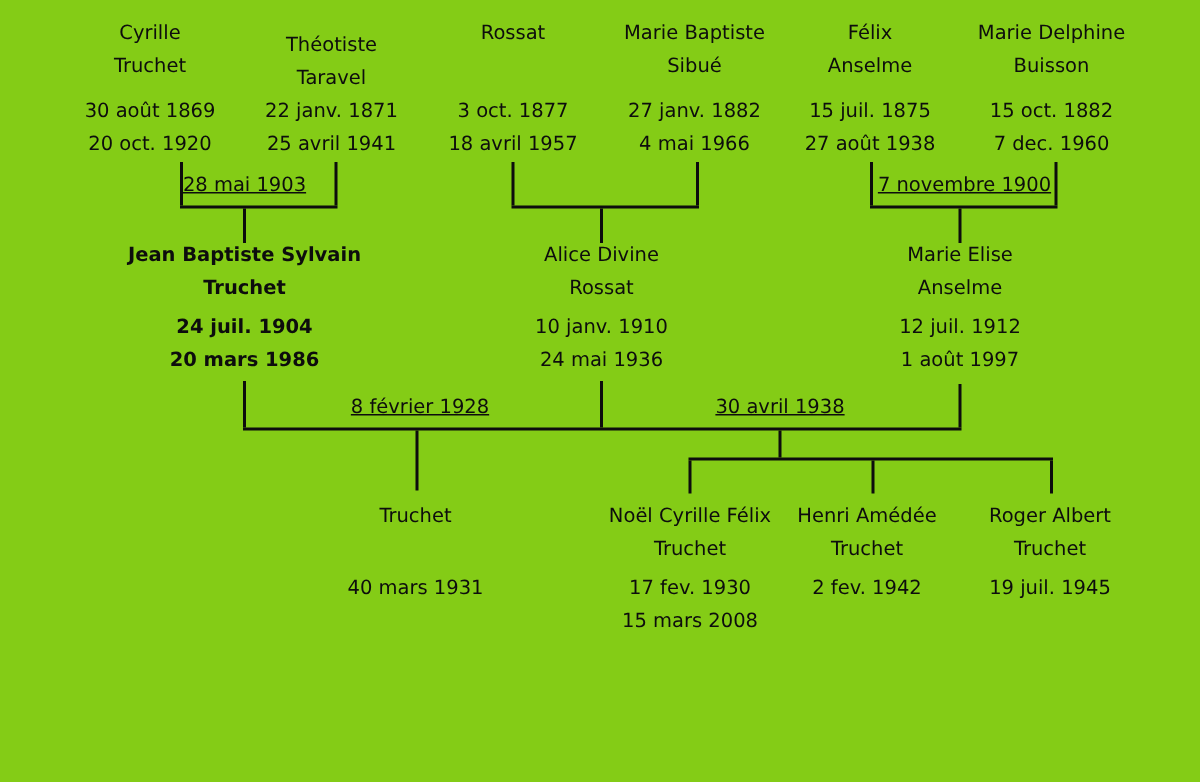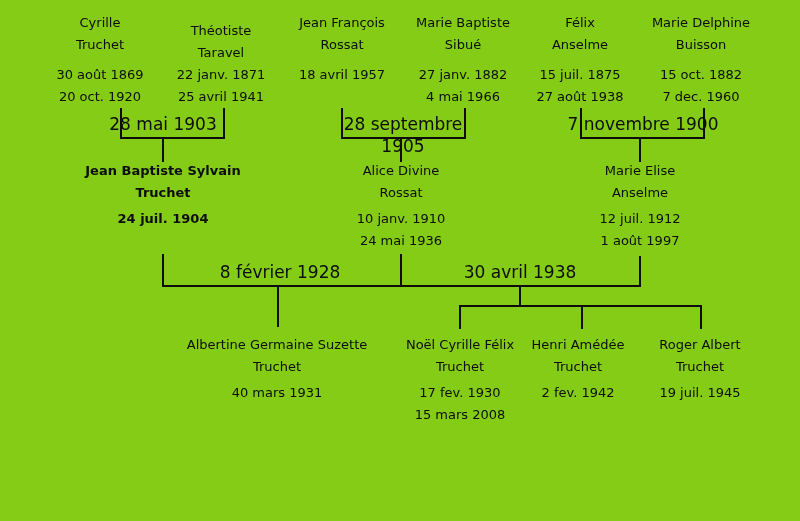--- a/index.html
+++ b/index.html
@@ -22,23 +22,24 @@
     font-size:13px;
     line-height:22px;
   }
   .person .names{position:absolute;left:0;top:0;width:200px;}
   .person .dates{position:absolute;left:0;width:200px;}
   .bold{font-weight:bold;}
   .mlabel{
     position:absolute;
     width:160px;
     text-align:center;
-    font-size:17px;
+    font-size:13px;
     line-height:22px;
     height:22px;
+    text-decoration:underline;
   }
   .hline,.vline{position:absolute;background:#0d0d0d;}
   .hline{height:2px;}
   .vline{width:2px;}
 </style>
 </head>
 <body>
 
 <div id="canvas">
 
@@ -59,24 +60,24 @@
       <div>Taravel</div>
     </div>
     <div class="dates" style="top:64px">
       <div>22 janv. 1871</div>
       <div>25 avril 1941</div>
     </div>
   </div>
 
   <div class="person" style="left:242px;">
     <div class="names" style="top:12px">
-      <div>Jean François</div>
       <div>Rossat</div>
     </div>
     <div class="dates" style="top:64px">
+      <div>3 oct. 1877</div>
       <div>18 avril 1957</div>
     </div>
   </div>
 
   <div class="person" style="left:363px;">
     <div class="names" style="top:12px">
       <div>Marie Baptiste</div>
       <div>Sibué</div>
     </div>
     <div class="dates" style="top:64px">
@@ -109,36 +110,36 @@
 
   <div class="vline" style="left:120px;top:108px;height:29px"></div>
   <div class="vline" style="left:223px;top:108px;height:29px"></div>
   <div class="hline" style="left:120px;top:137px;width:105px"></div>
   <div class="mlabel" style="left:83px;top:113px">28 mai 1903</div>
   <div class="vline" style="left:162px;top:139px;height:23px"></div>
 
   <div class="vline" style="left:341px;top:108px;height:29px"></div>
   <div class="vline" style="left:464px;top:108px;height:29px"></div>
   <div class="hline" style="left:341px;top:137px;width:125px"></div>
-  <div class="mlabel" style="left:323px;top:113px">28 septembre 1905</div>
   <div class="vline" style="left:400px;top:139px;height:23px"></div>
 
   <div class="vline" style="left:580px;top:108px;height:29px"></div>
   <div class="vline" style="left:703px;top:108px;height:29px"></div>
   <div class="hline" style="left:580px;top:137px;width:125px"></div>
   <div class="mlabel" style="left:563px;top:113px">7 novembre 1900</div>
   <div class="vline" style="left:639px;top:139px;height:23px"></div>
 
   <div class="person bold" style="left:63px;">
     <div class="names" style="top:160px">
       <div>Jean Baptiste Sylvain</div>
       <div>Truchet</div>
     </div>
     <div class="dates" style="top:208px">
       <div>24 juil. 1904</div>
+      <div>20 mars 1986</div>
     </div>
   </div>
 
   <div class="person" style="left:301px;">
     <div class="names" style="top:160px">
       <div>Alice Divine</div>
       <div>Rossat</div>
     </div>
     <div class="dates" style="top:208px">
       <div>10 janv. 1910</div>
@@ -167,21 +168,20 @@
   <div class="vline" style="left:277px;top:287px;height:40px"></div>
 
   <div class="vline" style="left:519px;top:287px;height:18px"></div>
   <div class="hline" style="left:459px;top:305px;width:243px"></div>
   <div class="vline" style="left:459px;top:307px;height:22px"></div>
   <div class="vline" style="left:581px;top:307px;height:22px"></div>
   <div class="vline" style="left:700px;top:307px;height:22px"></div>
 
   <div class="person" style="left:177px;">
     <div class="names" style="top:334px">
-      <div>Albertine Germaine Suzette</div>
       <div>Truchet</div>
     </div>
     <div class="dates" style="top:382px">
       <div>40 mars 1931</div>
     </div>
   </div>
 
   <div class="person" style="left:360px;">
     <div class="names" style="top:334px">
       <div>Noël Cyrille Félix</div>

